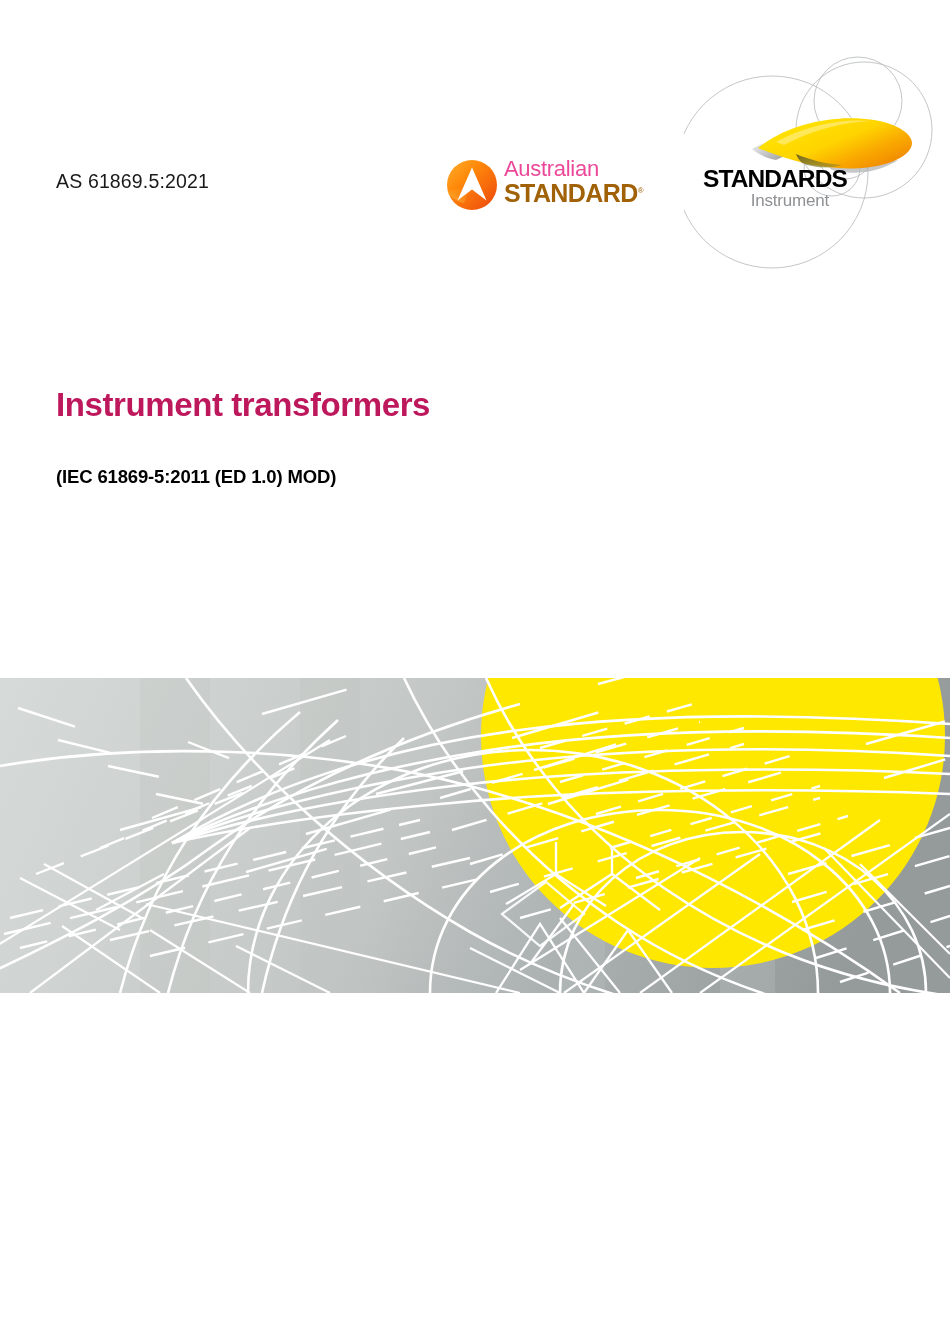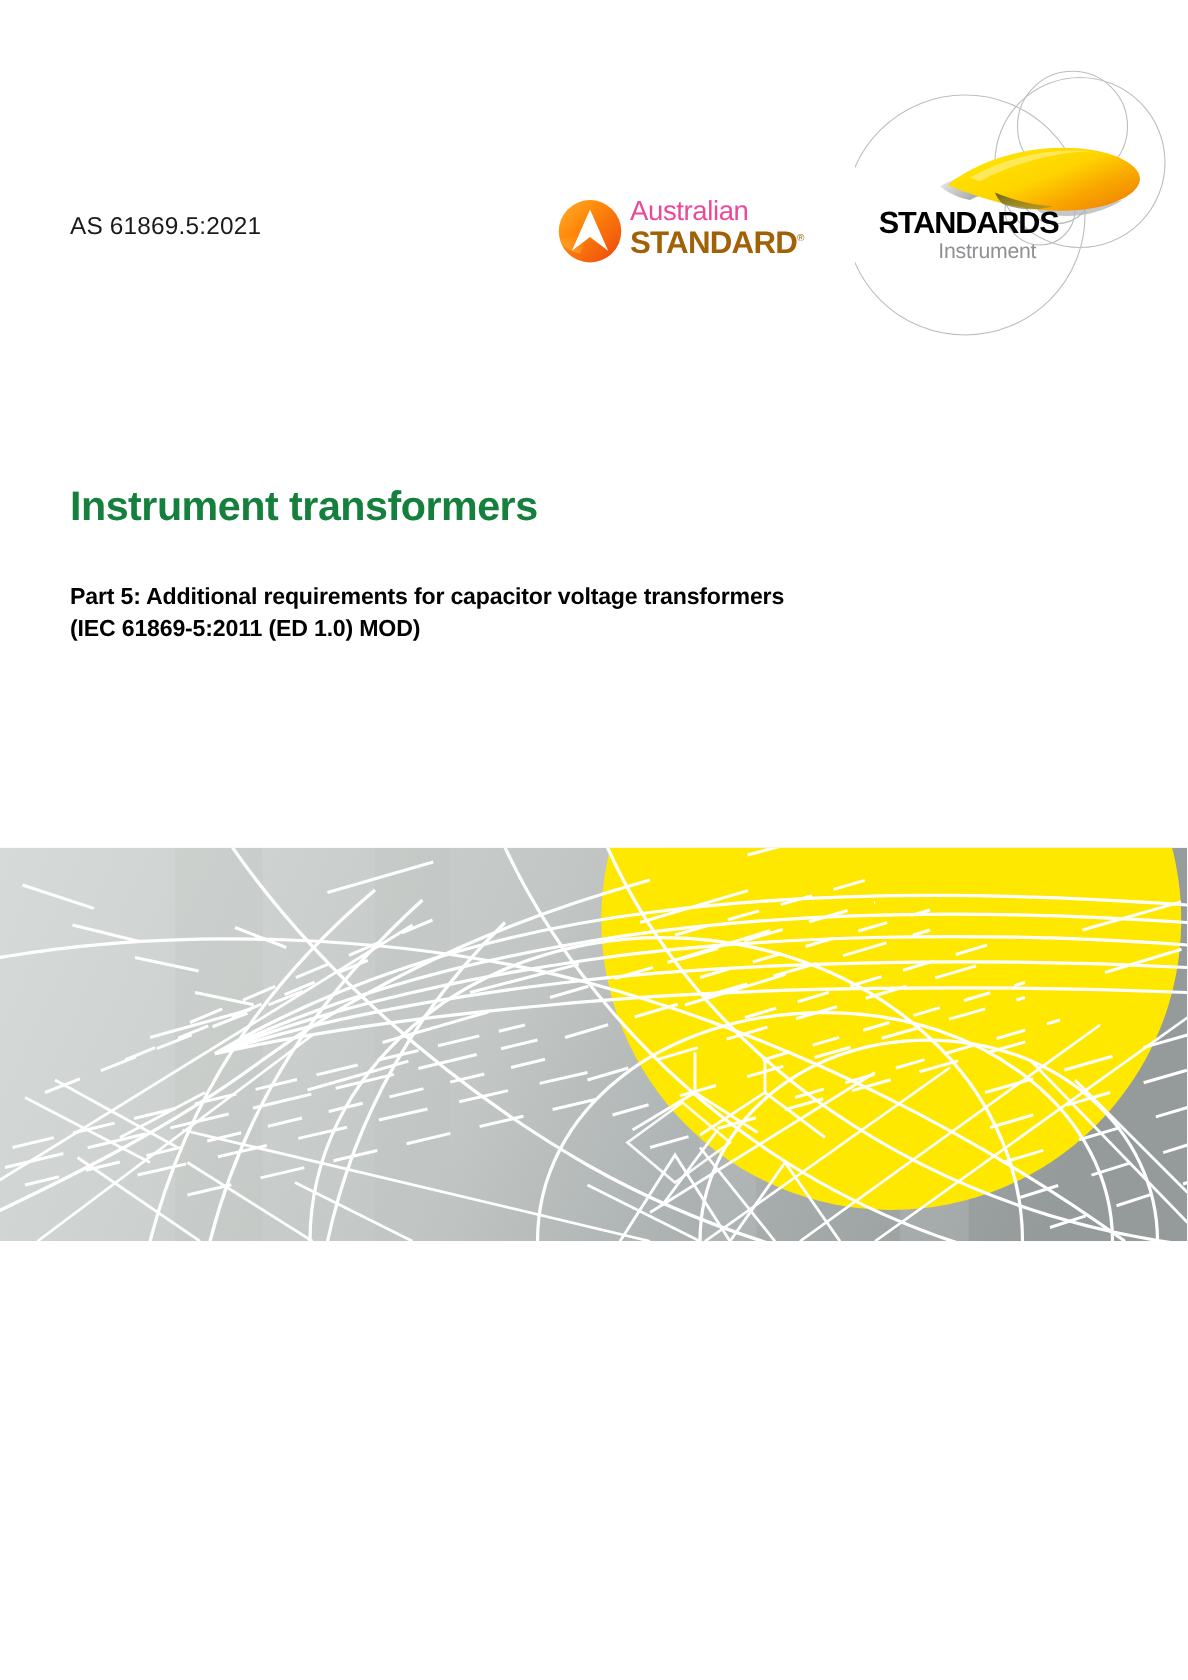--- a/index.html
+++ b/index.html
@@ -137,21 +137,21 @@
     left: 56px;
     top: 386px;
     width: 840px;
   }
   .main-title {
     font-size: 33px;
     font-weight: 700;
     letter-spacing: -0.4px;
     line-height: 38px;
     margin: 0;
-    color: #15803d;
+    color: #be185d;
   }
   .subtitle {
     margin: 0;
     padding-top: 40px;
     font-size: 18.5px;
     font-weight: 700;
     line-height: 26px;
     letter-spacing: -0.15px;
     color: #000;
   }
@@ -250,21 +250,20 @@
       <div class="sa-words">
         <span class="sa-word-top">STANDARDS</span>
         <span class="sa-word-bottom">Instrument</span>
       </div>
     </div>
   </div>
 
   <div class="title-block">
     <h1 class="main-title">Instrument transformers</h1>
     <div class="subtitle">
-      <span class="subtitle-line">Part 5: Additional requirements for capacitor voltage transformers</span>
       <span class="subtitle-line">(IEC 61869-5:2011 (ED 1.0) MOD)</span>
     </div>
   </div>
 
   <div class="banner">
     <svg width="950" height="315" viewBox="0 0 950 315" xmlns="http://www.w3.org/2000/svg">
       <defs>
         <linearGradient id="bannerGrad" x1="0" y1="0" x2="1" y2="0.15">
           <stop offset="0%" stop-color="#d6dad8"></stop>
           <stop offset="22%" stop-color="#ced2d0"></stop>

